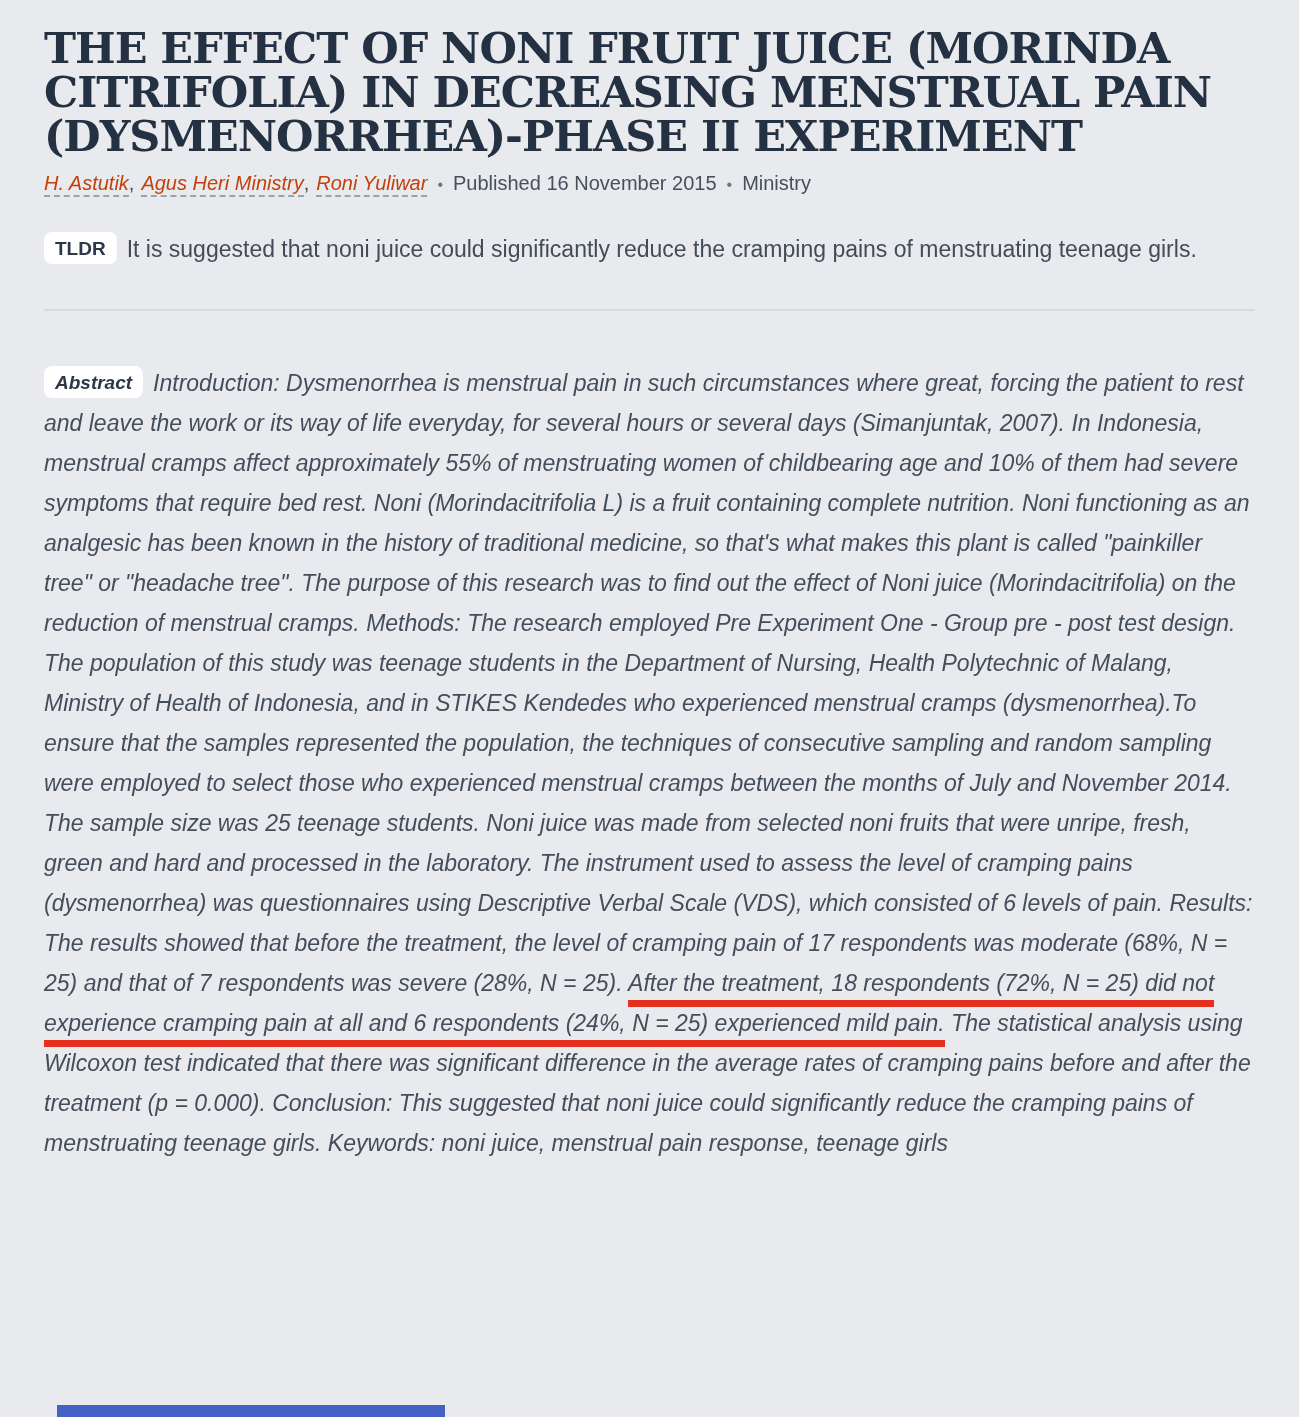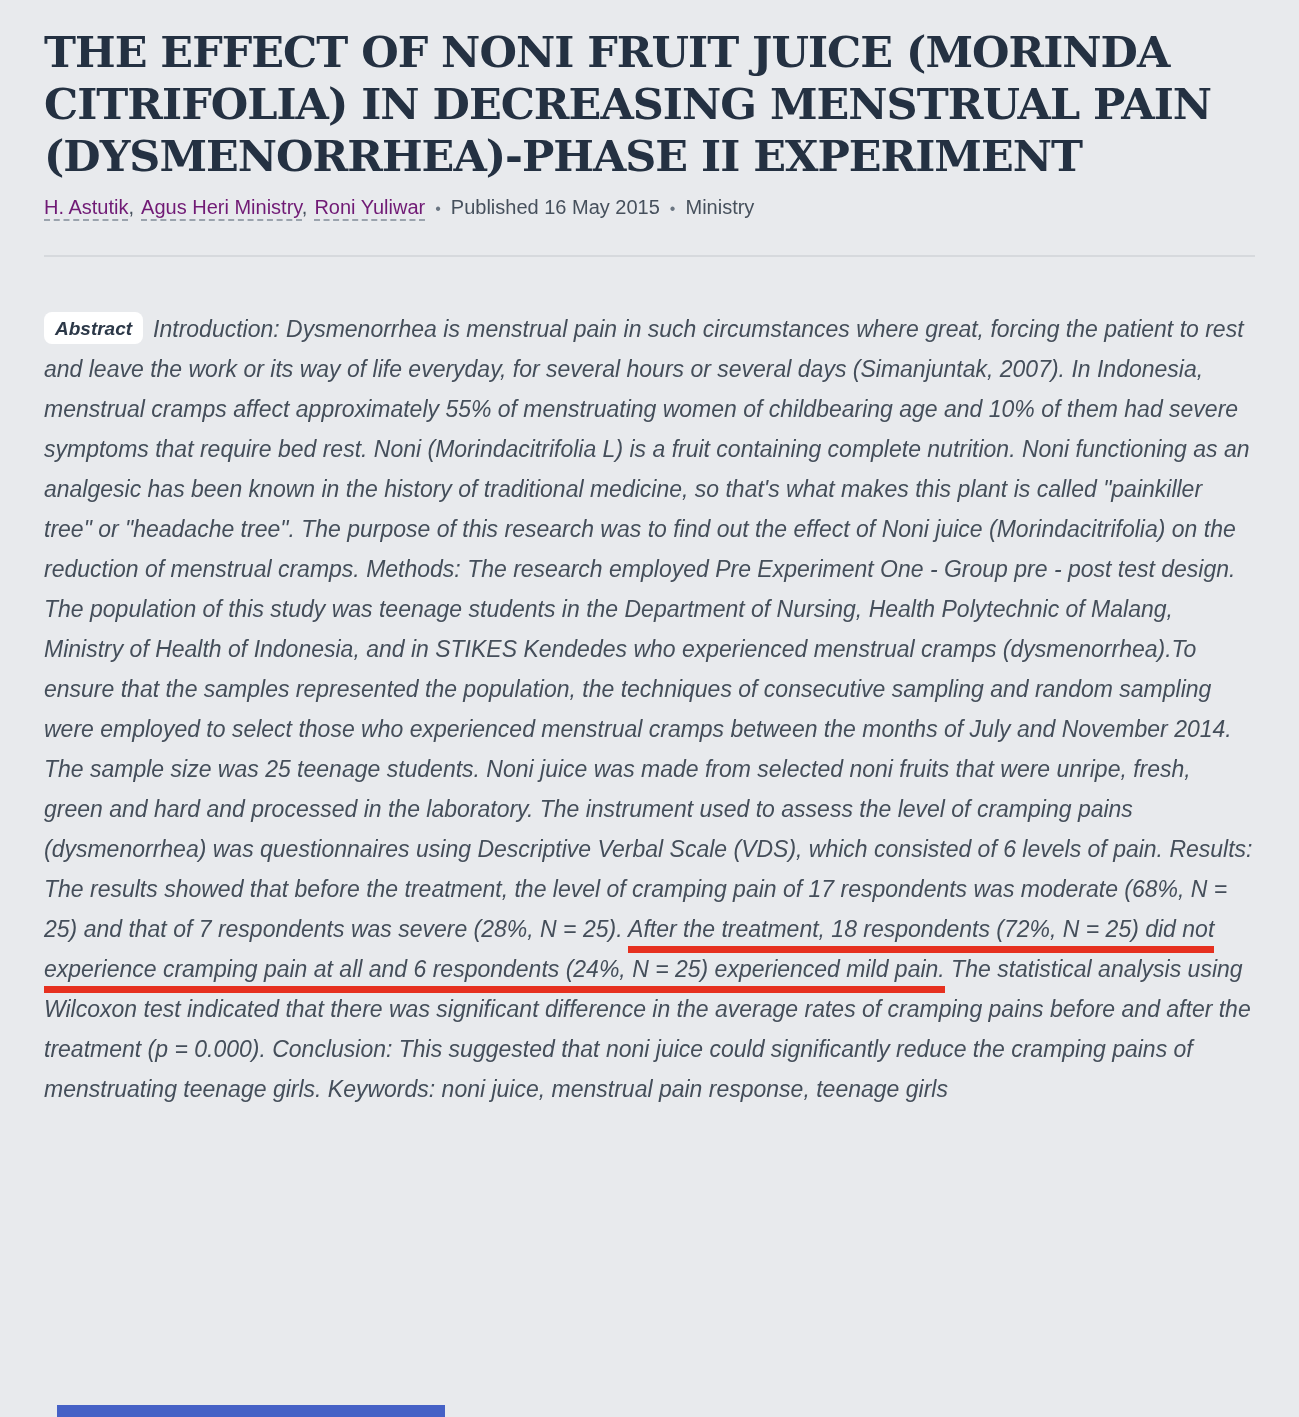--- a/index.html
+++ b/index.html
@@ -13,40 +13,41 @@
     color: #444e5a;
   }
   .content {
     padding: 26px 44px 0 44px;
     width: 1211px;
   }
   h1.paper-title {
     font-family: "DejaVu Serif", "Liberation Serif", serif;
     font-weight: 700;
     font-size: 43px;
-    line-height: 52px;
+    line-height: 44px;
     letter-spacing: -1px;
     color: #243142;
     margin: 0 0 14px 0;
   }
   .byline {
     display: flex;
     align-items: baseline;
     flex-wrap: wrap;
     gap: 0 7px;
     font-size: 20px;
     color: #46505c;
     margin: 0 0 36px 0;
   }
   .byline a.author-link {
-    color: #701a75;
+    color: #c2410c;
     text-decoration: none;
     border-bottom: 2px dashed #9aa3ad;
     padding-bottom: 1px;
     cursor: pointer;
+    font-style: italic;
   }
   .byline .dot {
     color: #6b7682;
     font-size: 16px;
     padding: 0 3px;
   }
   .badge {
     display: inline-block;
     background: #ffffff;
     color: #2c3848;
@@ -95,25 +96,26 @@
 
 <div class="content">
 
   <h1 class="paper-title">THE EFFECT OF NONI FRUIT JUICE (MORINDA CITRIFOLIA) IN DECREASING MENSTRUAL PAIN (DYSMENORRHEA)-PHASE II EXPERIMENT</h1>
 
   <div class="byline">
       <span><a class="author-link">H. Astutik</a><span>,</span></span>
       <span><a class="author-link">Agus Heri Ministry</a><span>,</span></span>
       <span><a class="author-link">Roni Yuliwar</a></span>
       <span class="dot">•</span>
-      <span>Published 16 May 2015</span>
+      <span>Published 16 November 2015</span>
       <span class="dot">•</span>
       <span>Ministry</span>
     </div>
 
+  <p class="tldr"><span class="badge">TLDR</span><span>It is suggested that noni juice could significantly reduce the cramping pains of menstruating teenage girls.</span></p>
 
   <hr class="divider">
 
   <div class="abstract">
     <p><span class="badge">Abstract</span><span>Introduction: Dysmenorrhea is menstrual pain in such circumstances where great, forcing the patient to rest and leave the work or its way of life everyday, for several hours or several days (Simanjuntak, 2007). In Indonesia, menstrual cramps affect approximately 55% of menstruating women of childbearing age and 10% of them had severe symptoms that require bed rest. Noni (Morindacitrifolia L) is a fruit containing complete nutrition. Noni functioning as an analgesic has been known in the history of traditional medicine, so that's what makes this plant is called "painkiller tree" or "headache tree". The purpose of this research was to find out the effect of Noni juice (Morindacitrifolia) on the reduction of menstrual cramps. Methods: The research employed Pre Experiment One - Group pre - post test design. The population of this study was teenage students in the Department of Nursing, Health Polytechnic of Malang, Ministry of Health of Indonesia, and in STIKES Kendedes who experienced menstrual cramps (dysmenorrhea).To ensure that the samples represented the population, the techniques of consecutive sampling and random sampling were employed to select those who experienced menstrual cramps between the months of July and November 2014. The sample size was 25 teenage students. Noni juice was made from selected noni fruits that were unripe, fresh, green and hard and processed in the laboratory. The instrument used to assess the level of cramping pains (dysmenorrhea) was questionnaires using Descriptive Verbal Scale (VDS), which consisted of 6 levels of pain. Results: The results showed that before the treatment, the level of cramping pain of 17 respondents was moderate (68%, N = 25) and that of 7 respondents was severe (28%, N = 25). </span><span class="red-underline">After the treatment, 18 respondents (72%, N = 25) did not experience cramping pain at all and 6 respondents (24%, N = 25) experienced mild pain.</span><span> The statistical analysis using Wilcoxon test indicated that there was significant difference in the average rates of cramping pains before and after the treatment (p = 0.000). Conclusion: This suggested that noni juice could significantly reduce the cramping pains of menstruating teenage girls. Keywords: noni juice, menstrual pain response, teenage girls</span></p>
   </div>
 
 </div>
 
 <div class="bottom-bar"></div>

